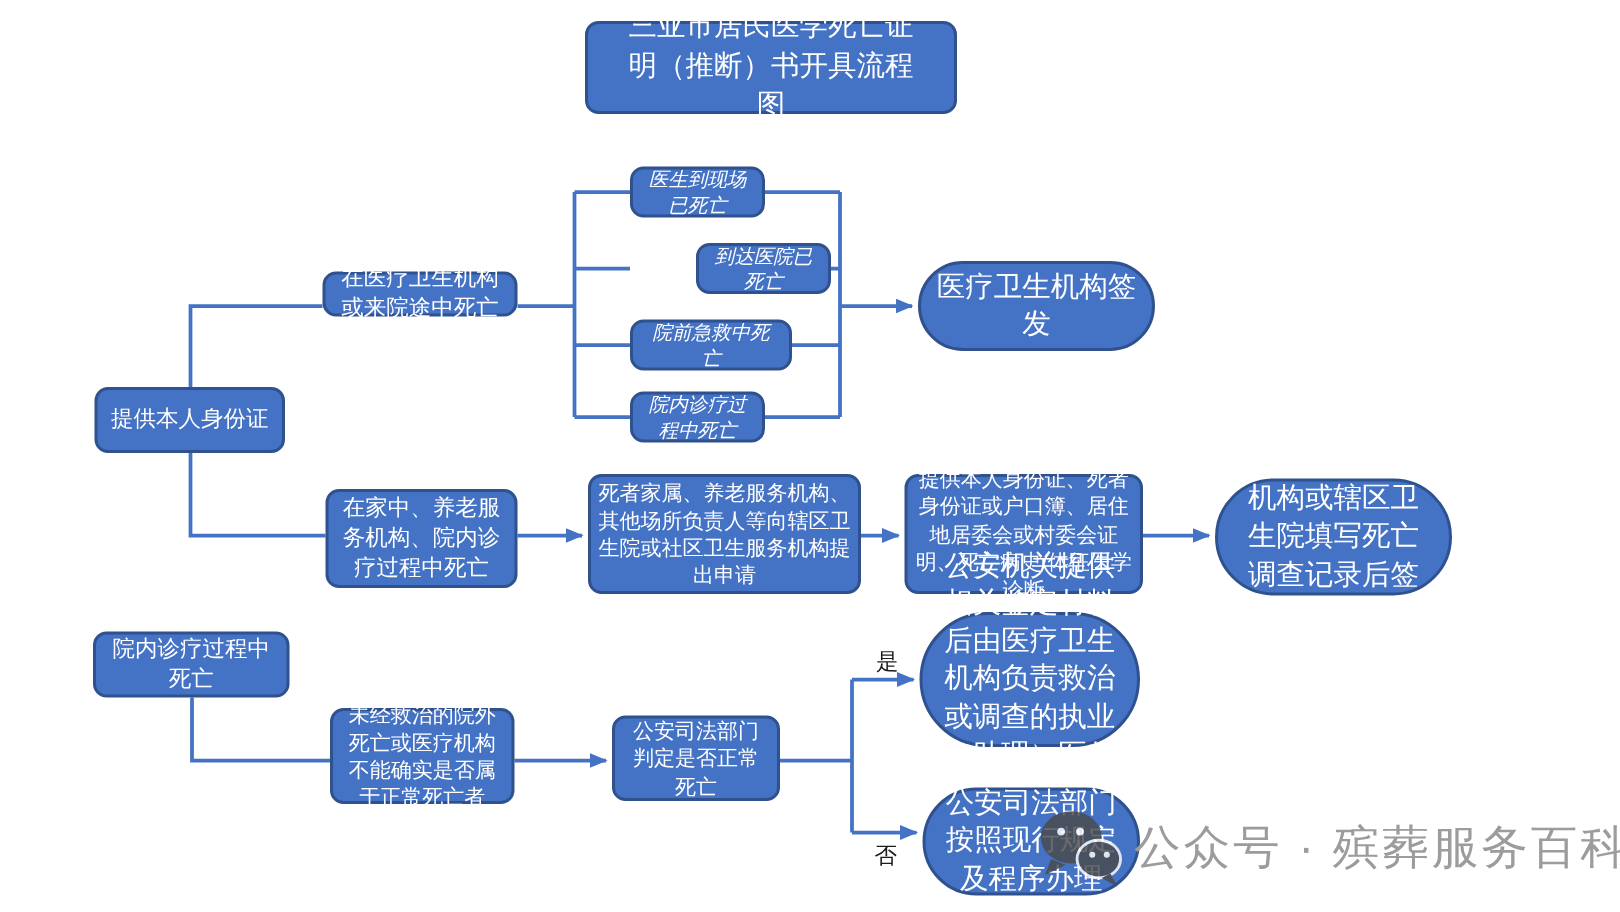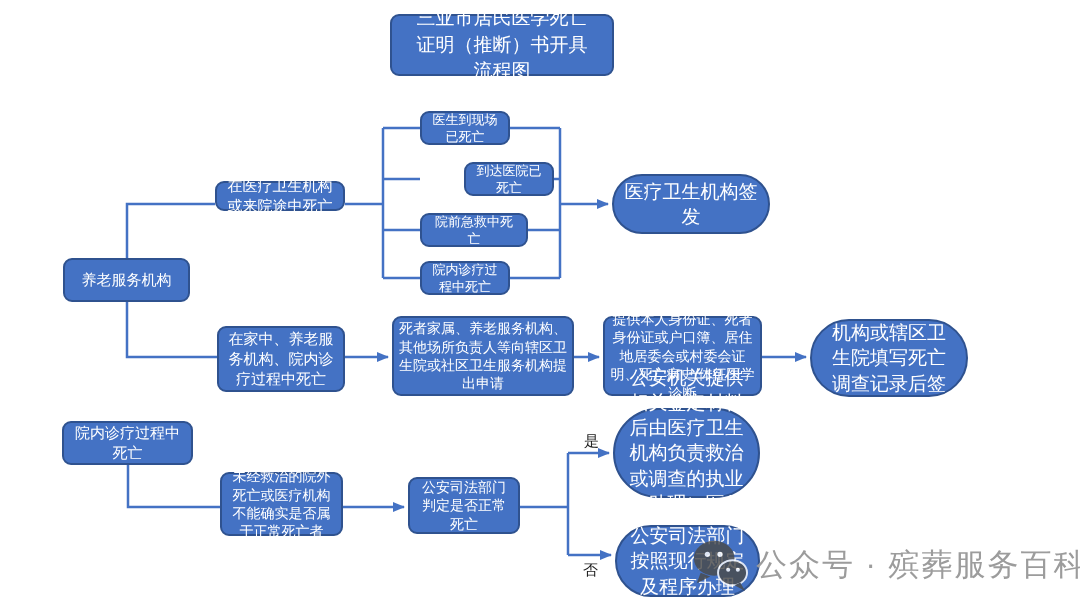--- a/index.html
+++ b/index.html
@@ -14,21 +14,21 @@
     background:var(--box-fill,#4472C4);
     border:2px solid var(--box-border,#2F528F);
     color:var(--box-text,#ffffff);
     display:flex; align-items:center; justify-content:center;
     text-align:center; border-radius:9px; line-height:1.32;
   }
   .stadium { border-radius:999px; }
   .title-node { font-size:19px; padding:0 22px; line-height:1.4; }
   .f15 { font-size:15px; }
   .f14 { font-size:14px; }
-  .f13 { font-size:13px; }
+  .f13 { font-size:13px;font-style:italic; }
   .f135 { font-size:19px; }
   .branch-label { position:absolute; color:#1a1a1a; font-size:15px; }
   .watermark { position:absolute; left:690px; top:536px; display:flex; align-items:center; gap:8px; }
   .watermark .wm-text { color:var(--watermark-color,#9c9c9c); font-size:31px; letter-spacing:2px; white-space:nowrap; }
   .watermark svg { opacity:0.82; }
 </style>
 </head>
 <body>
 
 <div class="canvas">
@@ -62,26 +62,26 @@
     <path class="ln" d="M762 357 L806 357" marker-end="url(#arrowhead)"></path>
 
     <path class="ln" d="M128 465 L128 507 L220 507"></path>
     <path class="ln" d="M343 507 L404 507" marker-end="url(#arrowhead)"></path>
     <path class="ln" d="M520 507 L568 507"></path>
     <path class="ln" d="M568 453 L568 555"></path>
     <path class="ln" d="M568 453 L609 453" marker-end="url(#arrowhead)"></path>
     <path class="ln" d="M568 555 L611 555" marker-end="url(#arrowhead)"></path>
   </svg>
 
-  <div class="node title-node" style="left:390px; top:14px; width:224px; height:62px;">
+  <div class="node title-node" style="left:390px; top:14px; width:248px; height:62px;">
     <span>三亚市居民医学死亡证明（推断）书开具流程图</span>
   </div>
 
   <div class="node f15" style="left:63px; top:258px; width:127px; height:44px; padding:0 6px;">
-    <span>养老服务机构</span>
+    <span>提供本人身份证</span>
   </div>
 
   <div class="node f15" style="left:215px; top:181px; width:130px; height:30px; padding:0 4px;">
     <span>在医疗卫生机构或来院途中死亡</span>
   </div>
 
   <div class="node f13" style="left:420px; top:111px; width:90px; height:34px; padding:0 9px;">
     <span>医生到现场已死亡</span>
   </div>
   <div class="node f13" style="left:420px; top:162px; width:90px; height:34px; padding:0 9px;margin-left:44px;">

